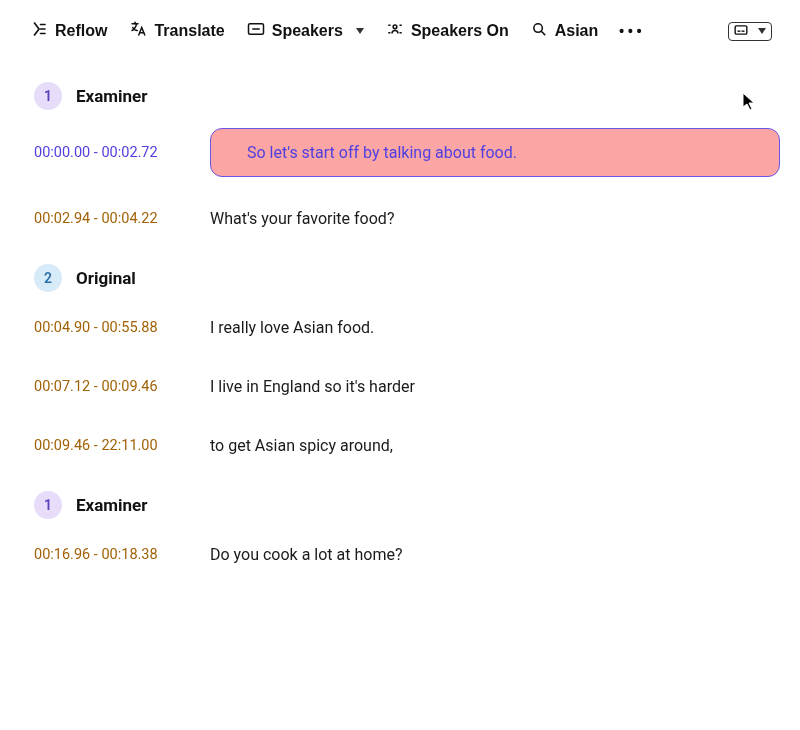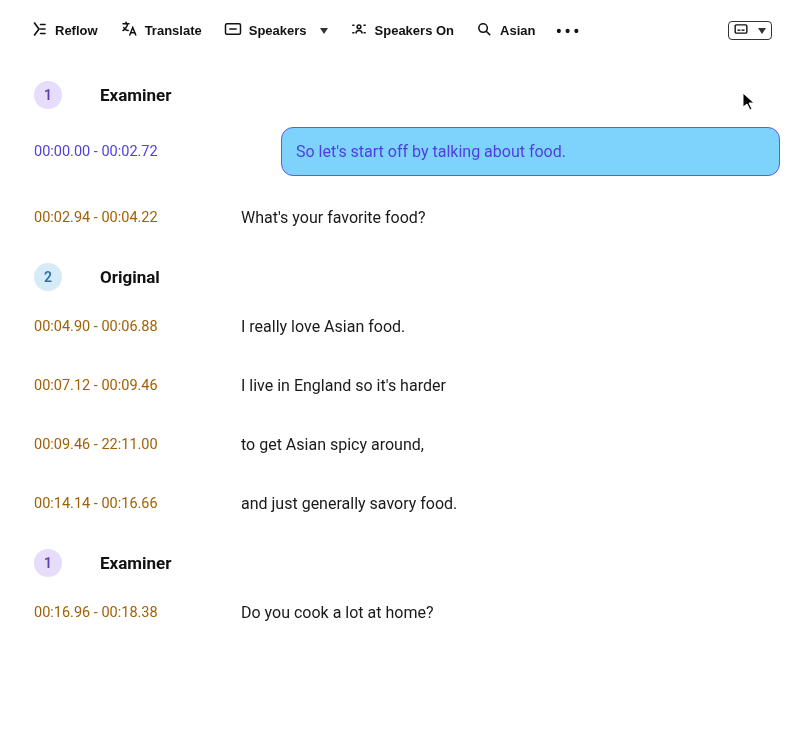--- a/index.html
+++ b/index.html
@@ -16,21 +16,21 @@
     display: flex;
     align-items: center;
     gap: 18px;
     padding: 14px 28px 10px 28px;
     background: #fff;
   }
   .tool-btn {
     display: inline-flex;
     align-items: center;
     gap: 7px;
-    font-size: 13px;
+    font-size: 16px;
     font-weight: 600;
     color: #111;
     background: transparent;
     border: none;
     cursor: pointer;
     padding: 6px 2px;
   }
   .tool-btn svg { flex-shrink: 0; }
   .spacer { flex: 1; }
   .caret-down-small {
@@ -58,47 +58,46 @@
     display:flex; align-items:center; gap:14px;
     padding: 16px 0 6px 14px;
   }
   .speaker-badge {
     width:28px; height:28px; border-radius:50%;
     display:flex; align-items:center; justify-content:center;
     font-size:14px; font-weight:600;
   }
   .badge-purple { background:#e8dcfb; color:#5b3fb8; }
   .badge-blue   { background:#d7eaf8; color:#2b6fa8; }
-  .speaker-name { font-size:17px; font-weight:700; color:#111;margin-left:24px; }
+  .speaker-name { font-size:17px; font-weight:700; color:#111; }
 
   .line-row {
     display:flex; align-items:center;
     padding: 12px 0 12px 14px;
-    gap: 32px;
+    gap: 1px;
   }
   .timestamp {
     width: 175px;
     font-size: 14.5px;
     color: #a16207;
     font-variant-numeric: tabular-nums;
   }
   .timestamp.highlight { color:#4f3fe0; }
   .utterance {
     font-size:16px;
     color:#1a1a1a;
     flex:1;
     padding: 8px 0;
   }
   .utterance-highlighted {
     border:1.5px solid #6a55e8;
     border-radius:12px;
-    padding:14px 14px;
+    padding:14px 36px;
     color:#4f3fe0;
-    background:#7dd3fc;
-    margin-left:40px;
+    background:#fca5a5;
   }
 
   
   .cursor {
     position:absolute;
     top:92px; left:742px;
     pointer-events:none;
   }
 
   
@@ -198,34 +197,30 @@
     </div>
     <div class="line-row">
       <div class="timestamp">00:02.94  -  00:04.22</div>
       <div class="utterance">What's your favorite food?</div>
     </div>
     <div class="speaker-row">
       <div class="speaker-badge badge-blue">2</div>
       <div class="speaker-name">Original</div>
     </div>
     <div class="line-row">
-      <div class="timestamp">00:04.90  -  00:06.88</div>
+      <div class="timestamp">00:04.90  -  00:55.88</div>
       <div class="utterance">I really love Asian food.</div>
     </div>
     <div class="line-row">
       <div class="timestamp">00:07.12  -  00:09.46</div>
       <div class="utterance">I live in England so it's harder</div>
     </div>
     <div class="line-row">
       <div class="timestamp">00:09.46  -  22:11.00</div>
       <div class="utterance">to get Asian spicy around,</div>
-    </div>
-    <div class="line-row">
-      <div class="timestamp">00:14.14  -  00:16.66</div>
-      <div class="utterance">and just generally savory food.</div>
     </div>
     <div class="speaker-row">
       <div class="speaker-badge badge-purple">1</div>
       <div class="speaker-name">Examiner</div>
     </div>
     <div class="line-row">
       <div class="timestamp">00:16.96  -  00:18.38</div>
       <div class="utterance">Do you cook a lot at home?</div>
     </div>
   </div>

